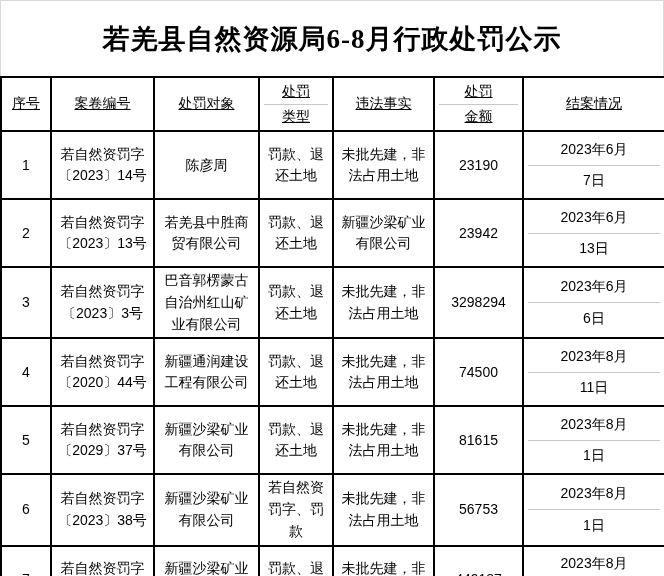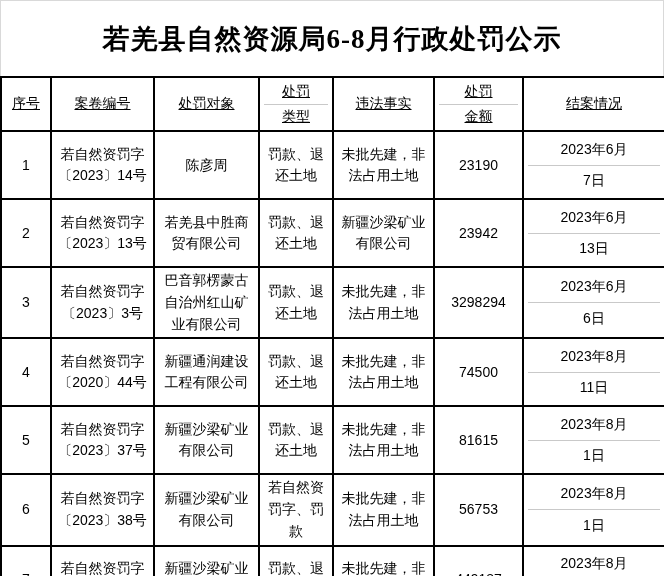--- a/index.html
+++ b/index.html
@@ -152,21 +152,21 @@
         <td>74500</td>
         <td class="split">
           <div class="split-inner">
             <div class="half">2023年8月</div>
             <div class="half">11日</div>
           </div>
         </td>
       </tr>
       <tr class="data-row">
         <td>5</td>
-        <td>若自然资罚字〔2023〕37号</td>
+        <td>若自然资罚字〔2029〕37号</td>
         <td>新疆沙梁矿业有限公司</td>
         <td>罚款、退还土地</td>
         <td>未批先建，非法占用土地</td>
         <td>81615</td>
         <td class="split">
           <div class="split-inner">
             <div class="half">2023年8月</div>
             <div class="half">1日</div>
           </div>
         </td>

